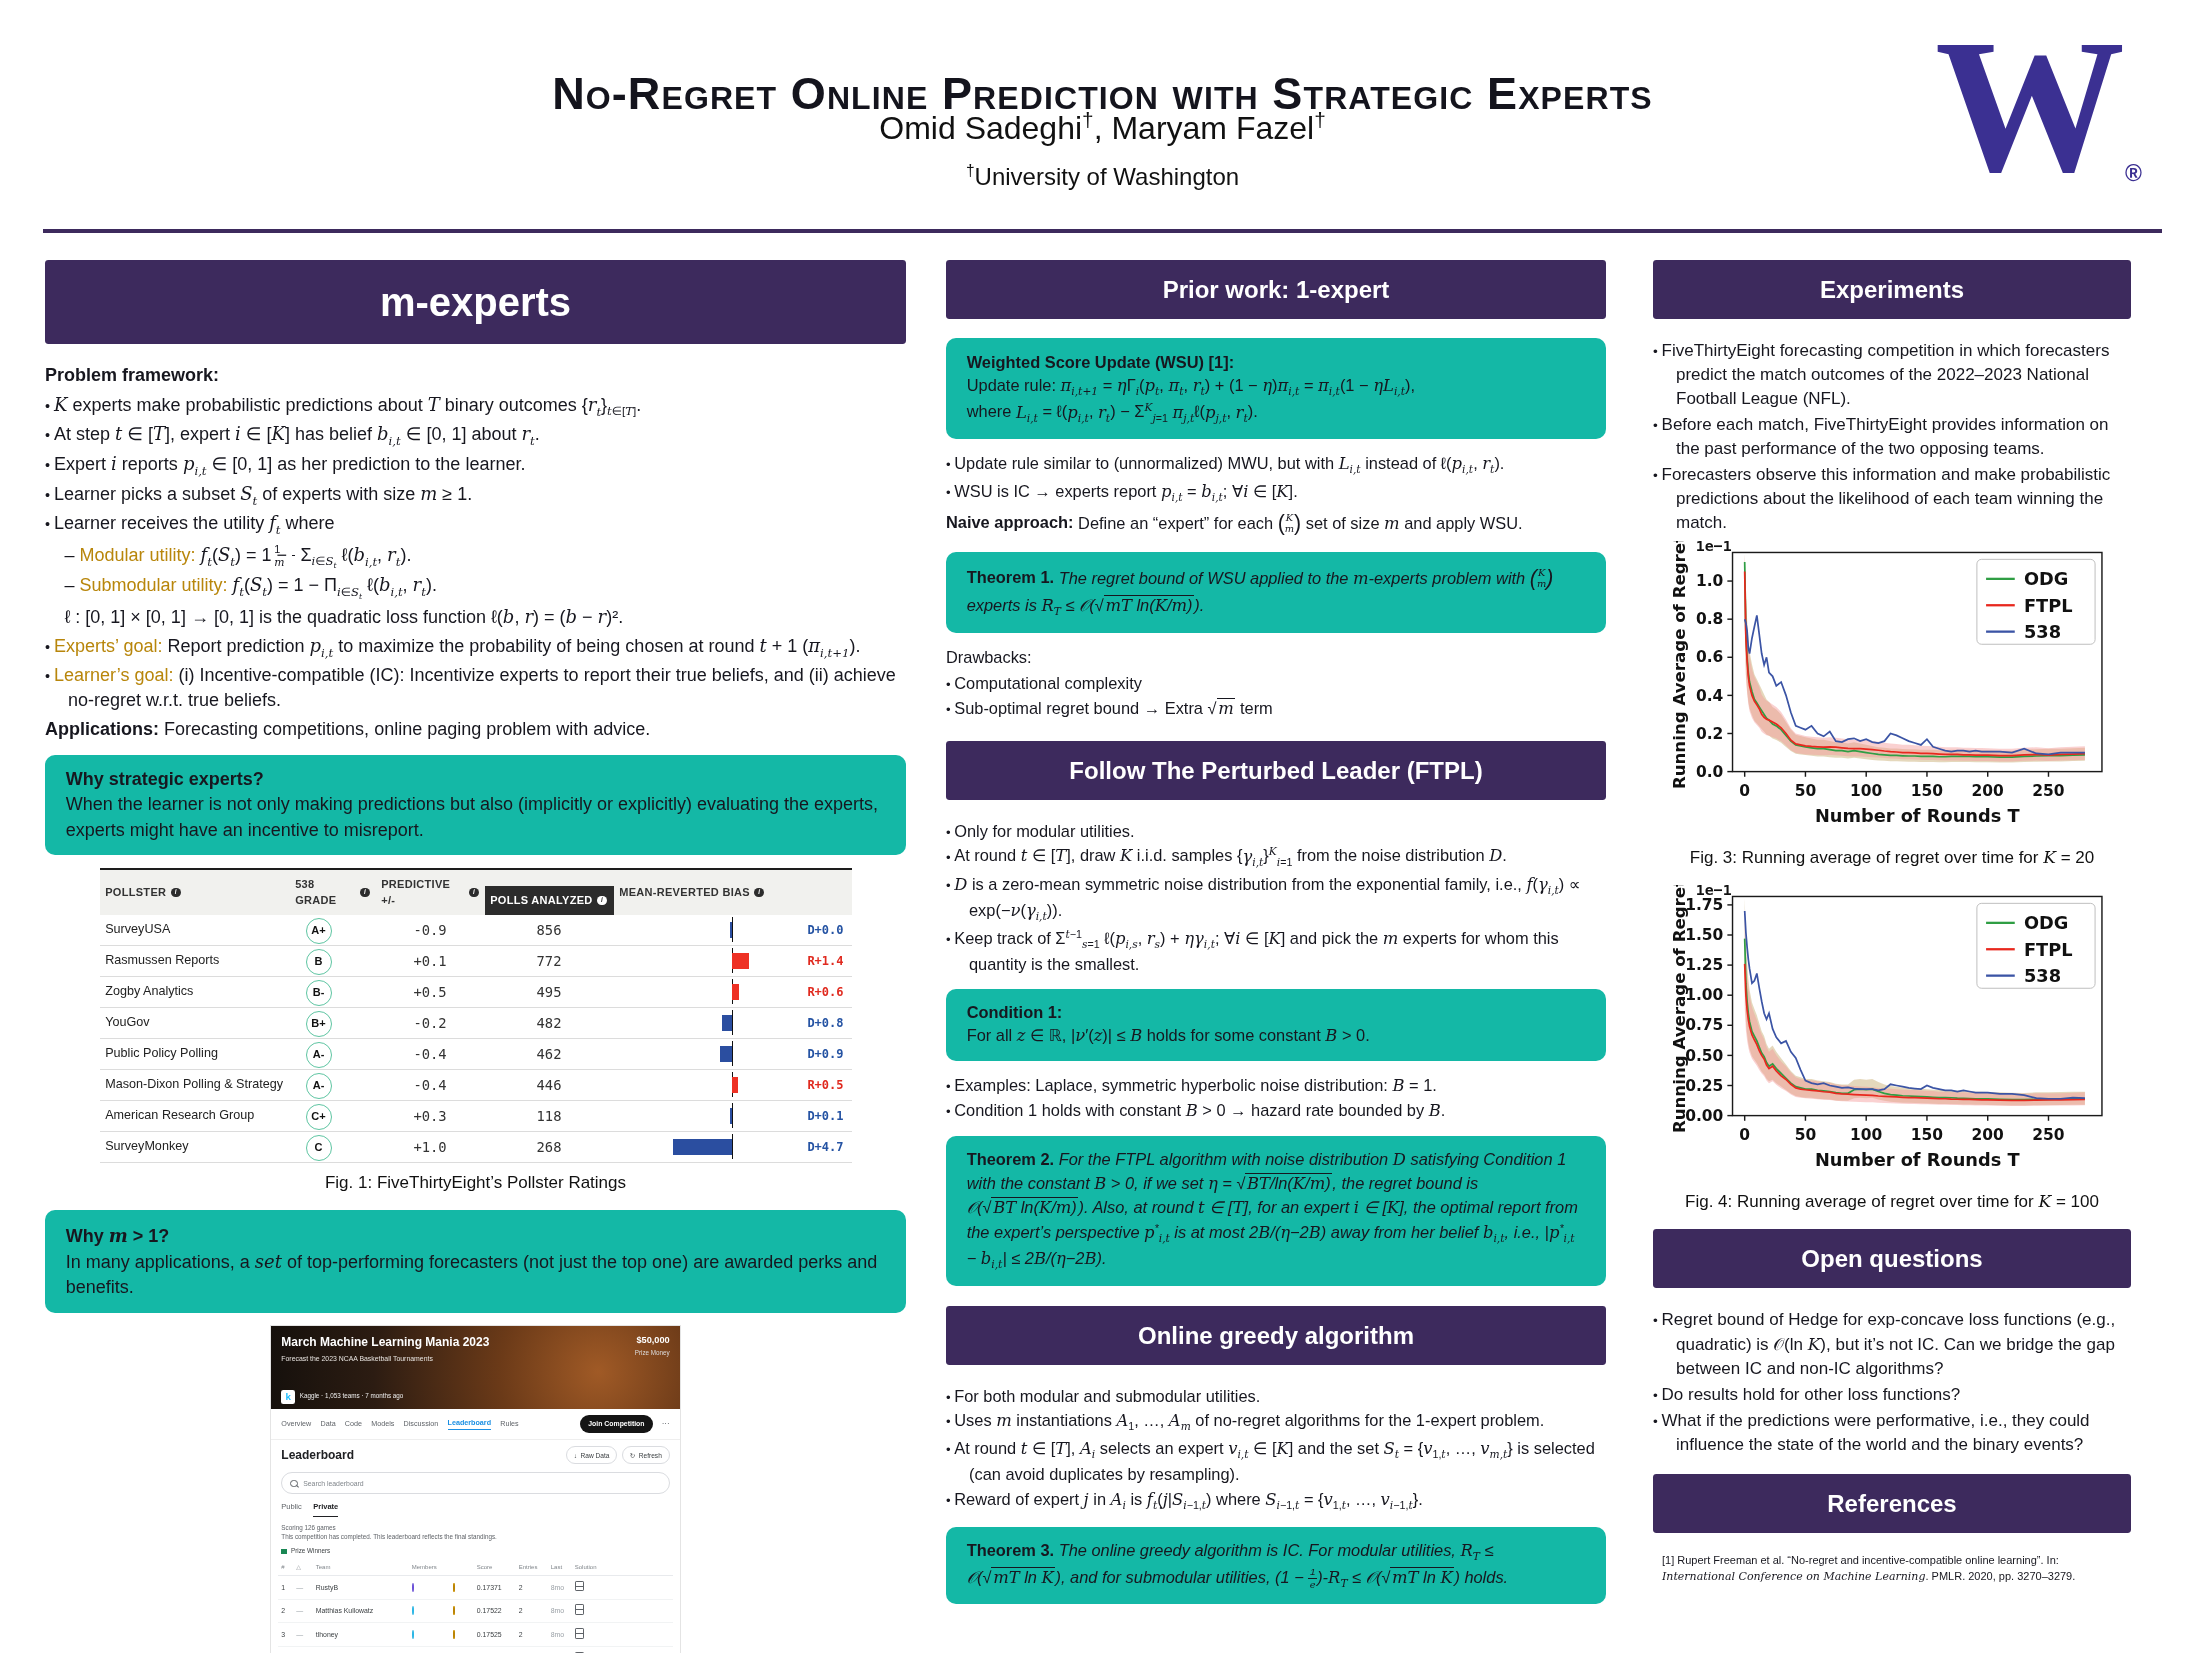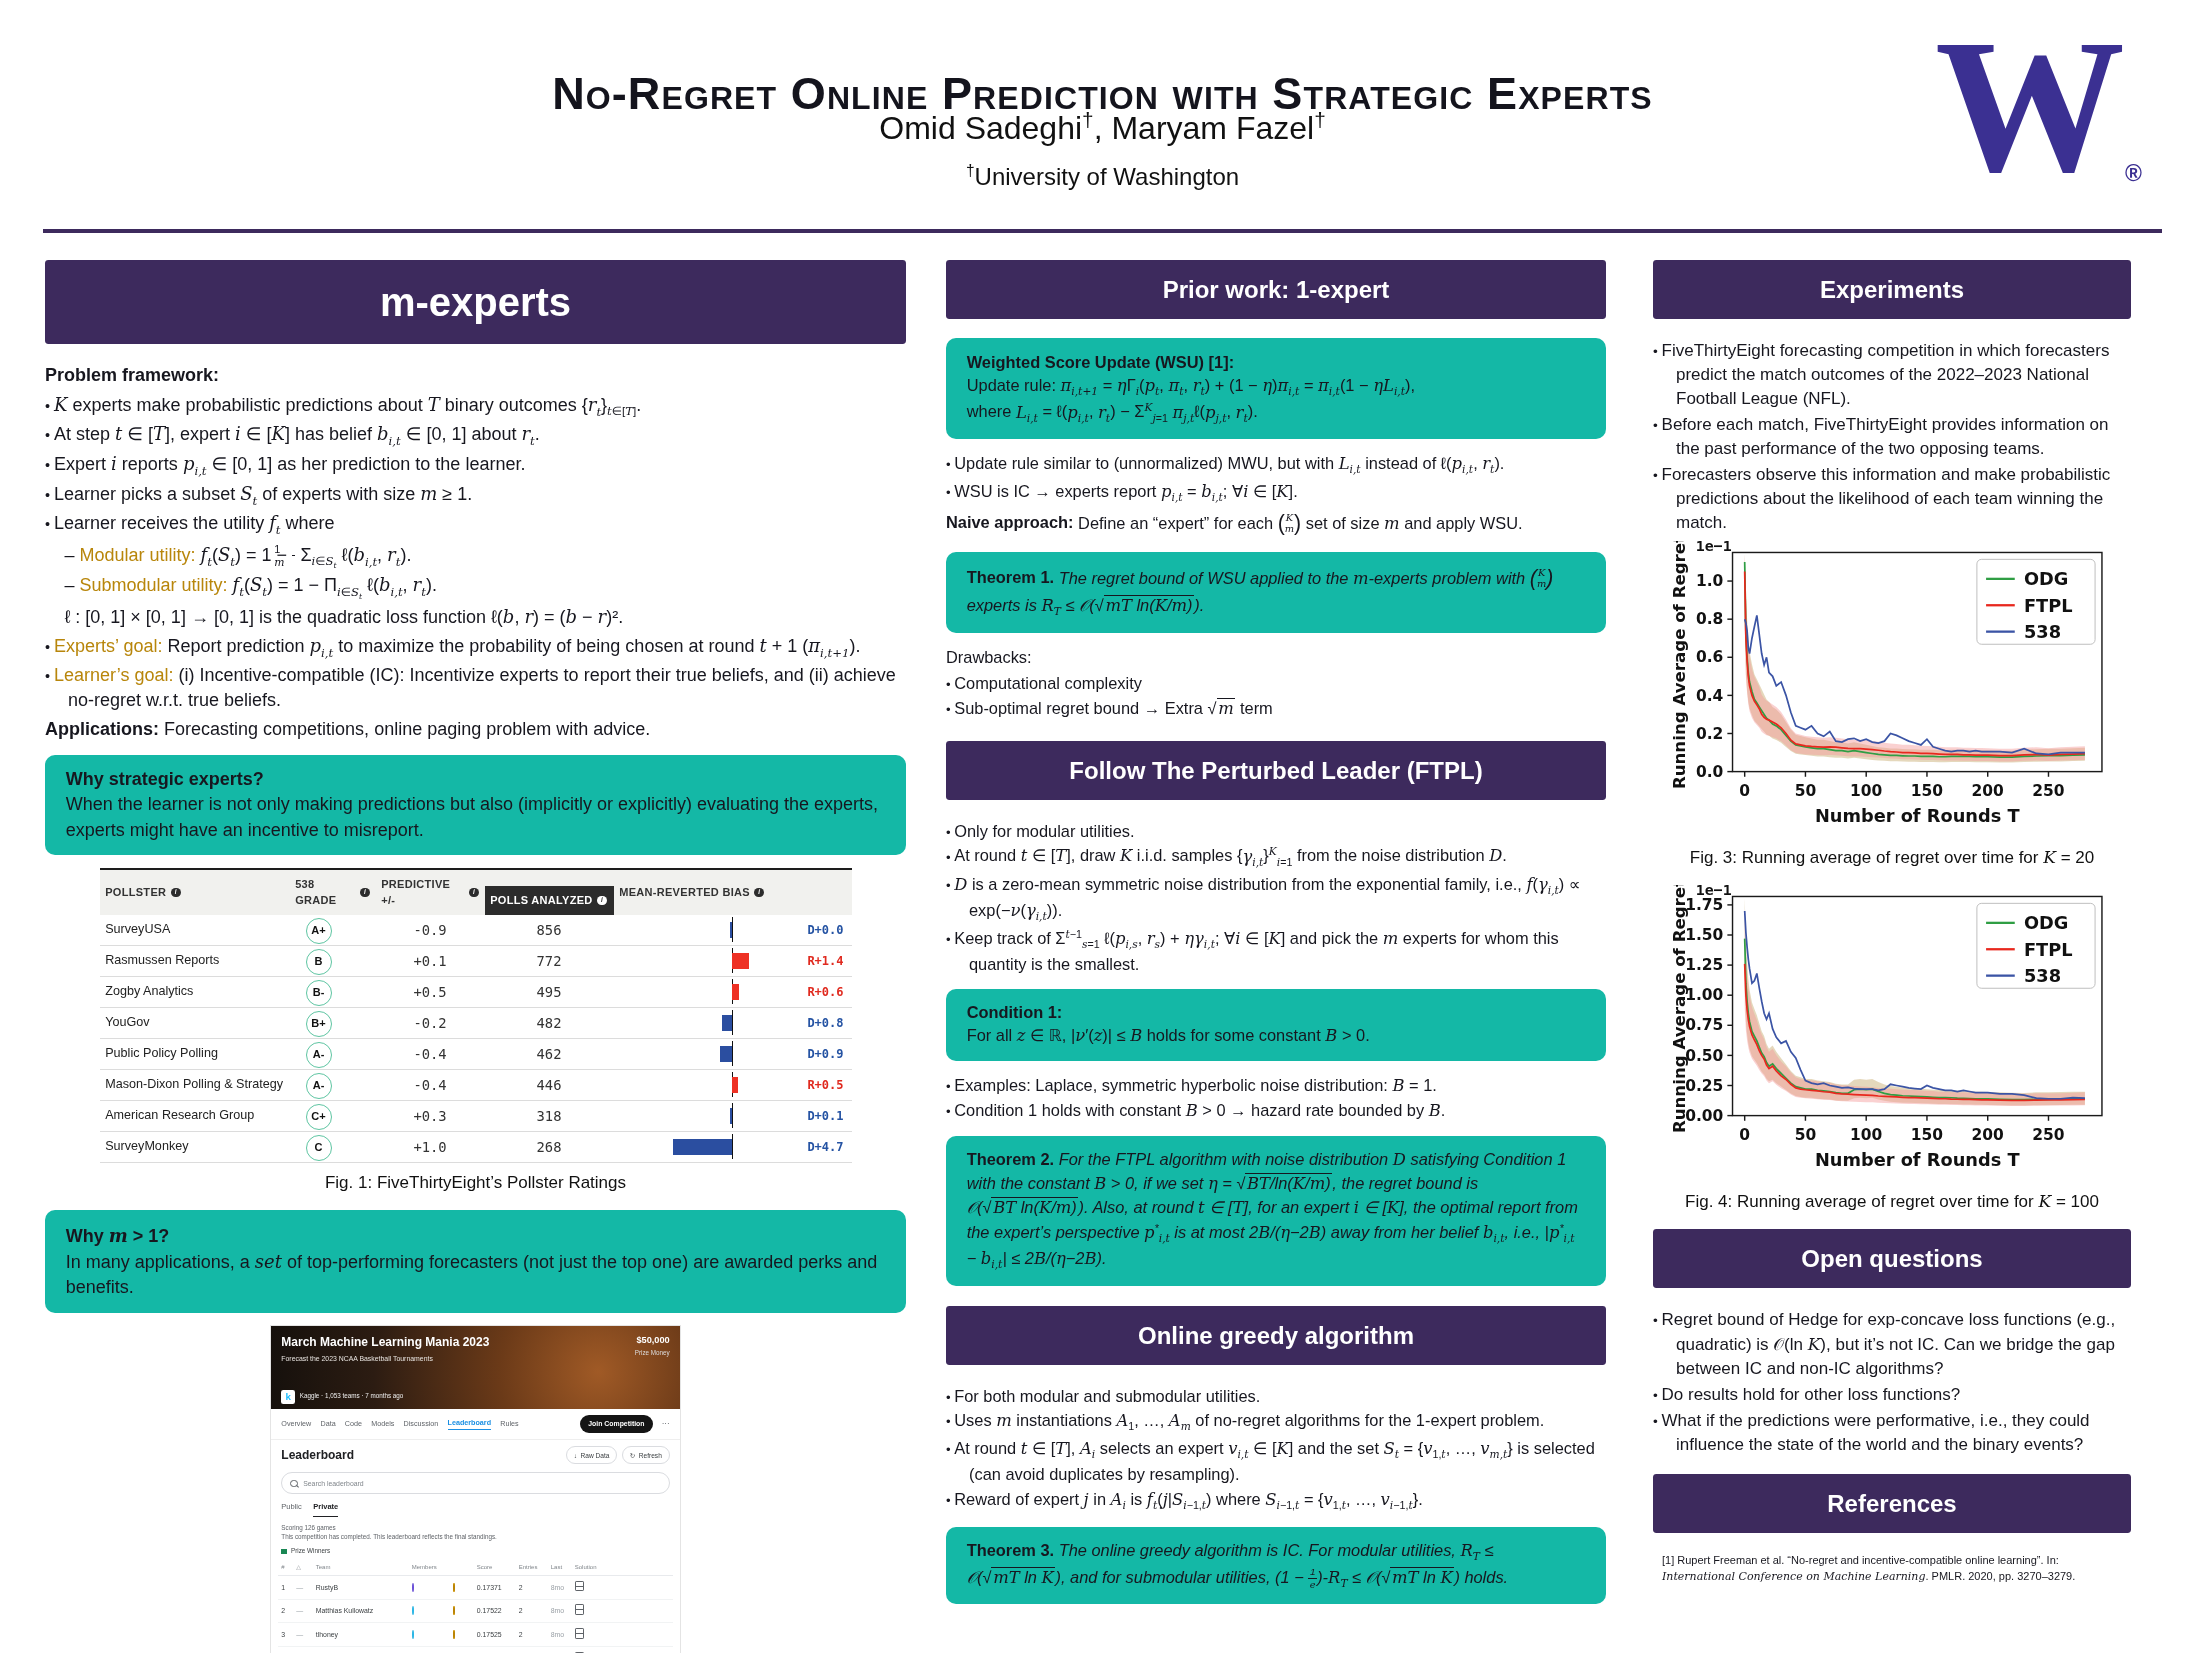--- a/index.html
+++ b/index.html
@@ -246,21 +246,21 @@
                 <span class="axis"></span>
                 <span class="bbar" style="left:58%;width:6.3px;background:#ee3124;"></span>
               </span>
               <span class="blabel mono rcol">R+0.5</span>
             </span>
           </div>
           <div class="f1row">
             <span class="f1name">American Research Group</span>
             <span><span class="gradeC">C+</span></span>
             <span class="f1num mono">+0.3</span>
-            <span class="f1num mono">318</span>
+            <span class="f1num mono">118</span>
             <span class="biascell">
               <span class="axiswrap">
                 <span class="axis"></span>
                 <span class="bbar" style="right:42%;width:1.3px;background:#2b4ea0;"></span>
               </span>
               <span class="blabel mono dcol">D+0.1</span>
             </span>
           </div>
           <div class="f1row">
             <span class="f1name">SurveyMonkey</span>

